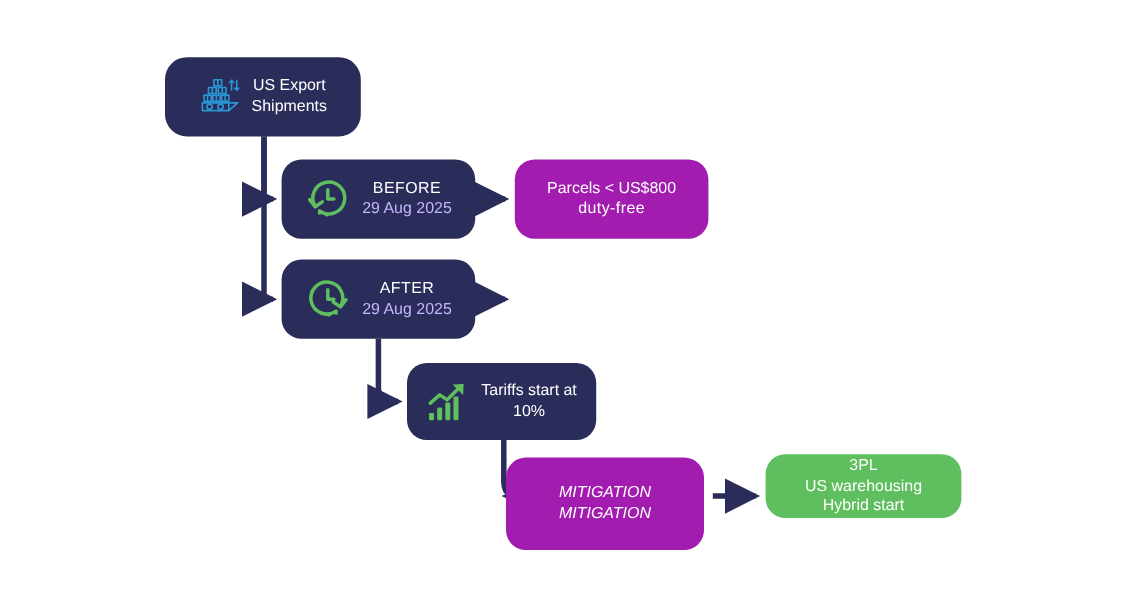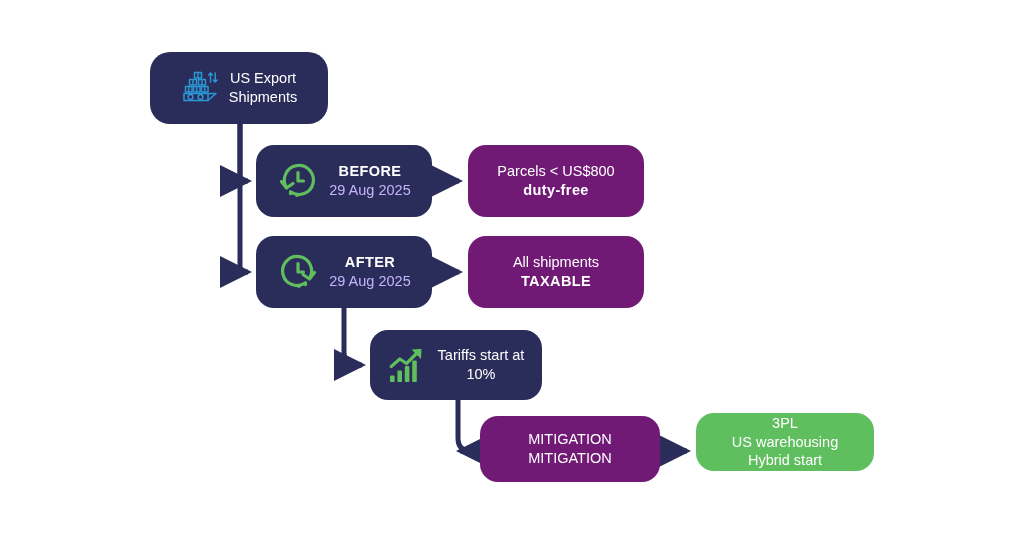--- a/index.html
+++ b/index.html
@@ -39,21 +39,21 @@
     box-sizing: border-box;
     display: flex;
     align-items: center;
     justify-content: center;
     border-radius: 18px;
     color: #ffffff;
     text-align: center;
     line-height: 1.3;
   }
   .node.navy  { background: #2A2C5A; }
-  .node.blue  { background: #701a75; }
+  .node.blue  { background: #a21caf; }
   .node.green { background: #5FBE5E; }
 
   .node .with-icon {
     display: flex;
     flex-direction: row;
     align-items: center;
     justify-content: center;
     gap: 10px;
     width: 100%;
     padding: 0 12px;
@@ -72,40 +72,40 @@
   }
 
   .t-reg {
     font-size: 14.5px;
     font-weight: 400;
     color: #ffffff;
     white-space: nowrap;
   }
   .t-bold {
     font-size: 14.5px;
-    font-weight: 700;
+    font-weight: 400;
     color: #ffffff;
     white-space: nowrap;
     letter-spacing: .4px;
   }
   .t-date {
     font-size: 14.5px;
     font-weight: 400;
     color: #c4b5fd;
     white-space: nowrap;
   }
 
   
   #node-source      { left: 150px; top: 52px;  width: 178px; height: 72px;  border-radius: 20px; }
   #node-before      { left: 256px; top: 145px; width: 176px; height: 72px; }
   #node-after       { left: 256px; top: 236px; width: 176px; height: 72px; }
   #node-before-out  { left: 468px; top: 145px; width: 176px; height: 72px; }
   #node-after-out   { left: 468px; top: 236px; width: 176px; height: 72px; }
   #node-tariffs     { left: 370px; top: 330px; width: 172px; height: 70px; }
-  #node-mitigation  { left: 480px; top: 416px; width: 180px; height: 66px; }
+  #node-mitigation  { left: 460px; top: 416px; width: 180px; height: 84px; font-style: italic; }
   #node-3pl         { left: 696px; top: 413px; width: 178px; height: 58px; }
 </style>
 </head>
 <body>
 
 <div id="canvas">
 
   <svg id="connectors" viewBox="0 0 1024 538" xmlns="http://www.w3.org/2000/svg">
     <defs>
       <marker id="arrowhead" markerWidth="7" markerHeight="7" refX="5.6" refY="3.5" orient="auto" markerUnits="strokeWidth">
@@ -228,26 +228,20 @@
     </div>
   </div>
 
   <div class="node blue" id="node-before-out">
     <span class="labels">
       <span class="t-reg">Parcels &lt; US$800</span>
       <span class="t-bold">duty-free</span>
     </span>
   </div>
 
-  <div class="node blue" id="node-after-out">
-    <span class="labels">
-      <span class="t-reg">All shipments</span>
-      <span class="t-bold">TAXABLE</span>
-    </span>
-  </div>
 
   <div class="node navy" id="node-tariffs">
     <div class="with-icon">
       <span class="icon">
         <svg width="40" height="38" viewBox="0 0 40 38" xmlns="http://www.w3.org/2000/svg">
           <g fill="#5FBE5E">
 
             <rect x="2" y="29.5" width="4.6" height="6.5" rx="1"></rect>
             <rect x="9.4" y="24.5" width="4.6" height="11.5" rx="1"></rect>
             <rect x="16.8" y="20" width="4.6" height="16" rx="1"></rect>

